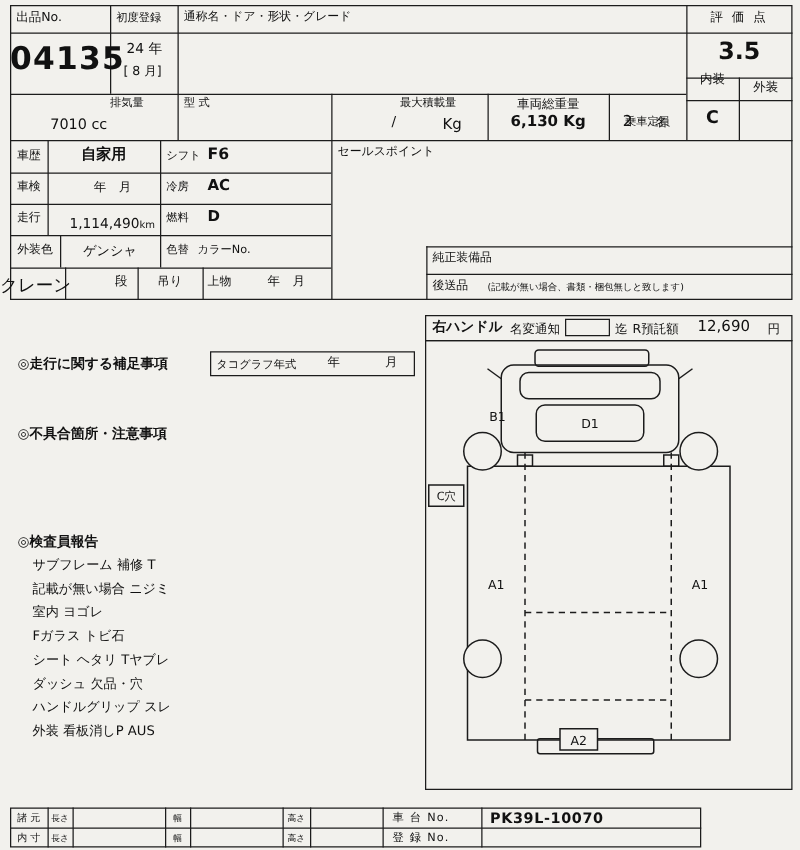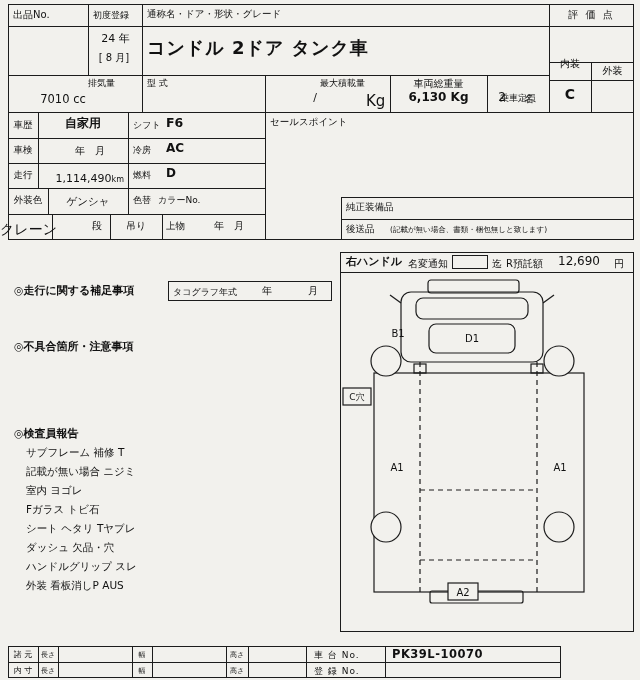--- a/index.html
+++ b/index.html
@@ -46,33 +46,34 @@
   <div class="vl" style="left:52px;top:214px;height:26px"></div>
   <div class="vl" style="left:110px;top:214px;height:26px"></div>
   <div class="vl" style="left:162px;top:214px;height:26px"></div>
   <div class="vl" style="left:341px;top:197px;height:43px"></div>
 
   <div class="t" style="left:13px;top:9px;font-size:10px">出品No.</div>
   <div class="t" style="left:93px;top:10px;font-size:9px">初度登録</div>
   <div class="t" style="left:147px;top:9px;font-size:9.5px">通称名・ドア・形状・グレード</div>
   <div class="t c" style="left:549px;top:9px;width:85px;font-size:10px;letter-spacing:2px">評 価 点</div>
 
+  <div class="t c b" style="left:8px;top:33px;width:81px;font-size:25px;letter-spacing:1px">04135</div>
   <div class="t c" style="left:88px;top:33px;width:55px;font-size:11px">24 年</div>
   <div class="t c" style="left:88px;top:52px;width:52px;font-size:10px">[ 8 月]</div>
-  <div class="t b" style="left:147px;top:38px;font-size:18px;letter-spacing:1px">コンドル 2ドア タンク車</div>
+  <div class="t c b" style="left:549px;top:31px;width:85px;font-size:19px">3.5</div>
   <div class="t c" style="left:549px;top:58px;width:42px;font-size:10px">内装</div>
   <div class="t c" style="left:591px;top:65px;width:43px;font-size:10px">外装</div>
   <div class="t c b" style="left:549px;top:86px;width:42px;font-size:14px">C</div>
 
   <div class="t" style="left:88px;top:78px;font-size:9px">排気量</div>
   <div class="t c" style="left:8px;top:93px;width:110px;font-size:11.5px">7010 cc</div>
   <div class="t" style="left:147px;top:78px;font-size:9px">型  式</div>
   <div class="t c" style="left:280px;top:78px;width:125px;font-size:9px">最大積載量</div>
   <div class="t c" style="left:265px;top:92px;width:100px;font-size:11px">/</div>
-  <div class="t" style="left:366px;top:93px;font-size:15px">Kg</div>
+  <div class="t" style="left:354px;top:93px;font-size:12px">Kg</div>
   <div class="t c" style="left:390px;top:78px;width:97px;font-size:10px">車両総重量</div>
   <div class="t c" style="left:390px;top:91px;width:97px;font-size:12px;font-weight:600">6,130 Kg</div>
   <div class="t c" style="left:487px;top:93px;width:62px;font-size:9px">乗車定員</div>
   <div class="t c" style="left:487px;top:91px;width:30px;font-size:12px">2</div>
   <div class="t" style="left:524px;top:93px;font-size:10px">名</div>
 
   <div class="t c" style="left:8px;top:120px;width:30px;font-size:9.5px">車歴</div>
   <div class="t c b" style="left:38px;top:117px;width:90px;font-size:12px">自家用</div>
   <div class="t" style="left:133px;top:120px;font-size:9px">シフト</div>
   <div class="t b" style="left:166px;top:116px;font-size:12.5px">F6</div>

